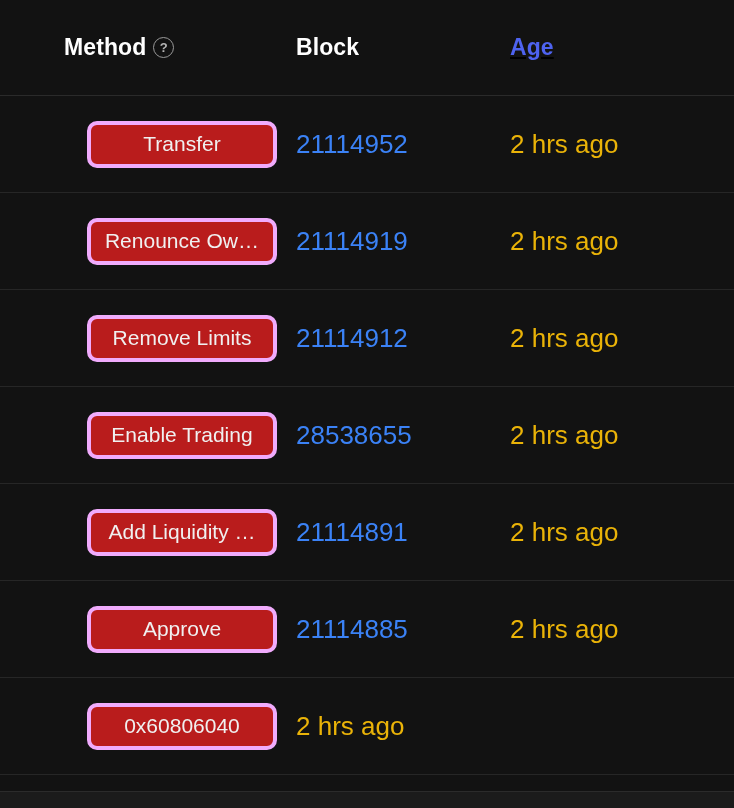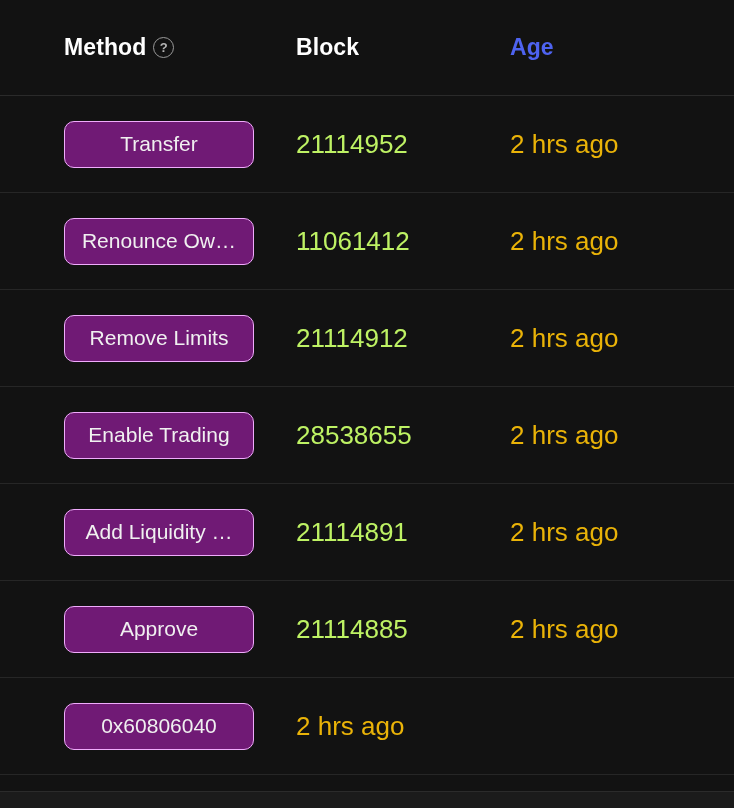--- a/index.html
+++ b/index.html
@@ -22,21 +22,21 @@
   .thead {
     height: 96px;
     background: #121212;
     display: flex;
     align-items: center;
     border-bottom: 1px solid #2a2a2a;
     flex: 0 0 96px;
   }
   .col-method { width: 296px; padding-left: 64px; }
   .col-block  { width: 214px; text-align: center; }
-  .col-age    { width: 224px; }
+  .col-age    { width: 224px; text-decoration: underline; }
 
   .th {
     font-size: 23px;
     font-weight: bold;
     color: #ffffff;
     letter-spacing: 0.1px;
     display: flex;
     align-items: center;
     gap: 7px;
     white-space: nowrap;
@@ -69,38 +69,39 @@
     background: #121212;
     flex: 0 0 97px;
   }
 
   .method-cell { width: 296px; padding-left: 64px; display: flex; }
 
   .method-pill {
     min-width: 190px;
     max-width: 190px;
     height: 47px;
-    border: 1px solid #f0abfc;
+    border: 4px solid #f0abfc;
     border-radius: 10px;
-    background: #701a75;
+    background: #b91c1c;
     color: #f0f0f0;
     font-size: 21px;
     display: flex;
     align-items: center;
     justify-content: center;
     padding: 0 10px;
     white-space: nowrap;
     overflow: hidden;
     cursor: pointer;
+    margin-left: 23px;
   }
 
   .block-cell {
     width: 214px;
     font-size: 26px;
-    color: #bef264;
+    color: #3b82f6;
     cursor: pointer;
     white-space: nowrap;
   }
 
   .age-cell {
     width: 224px;
     font-size: 26px;
     color: #eab308;
     white-space: nowrap;
   }
@@ -139,21 +140,21 @@
         <div class="method-pill">Transfer</div>
       </div>
       <div class="block-cell">21114952</div>
       <div class="age-cell">2 hrs ago</div>
     </div>
 
     <div class="trow">
       <div class="method-cell">
         <div class="method-pill">Renounce Ow…</div>
       </div>
-      <div class="block-cell">11061412</div>
+      <div class="block-cell">21114919</div>
       <div class="age-cell">2 hrs ago</div>
     </div>
 
     <div class="trow">
       <div class="method-cell">
         <div class="method-pill">Remove Limits</div>
       </div>
       <div class="block-cell">21114912</div>
       <div class="age-cell">2 hrs ago</div>
     </div>

